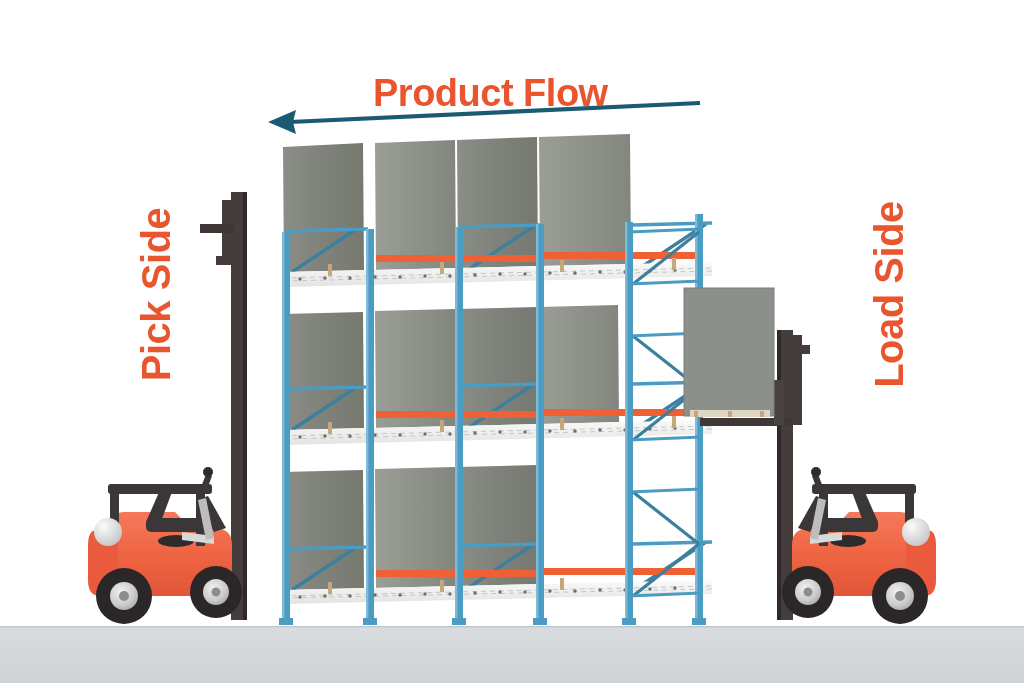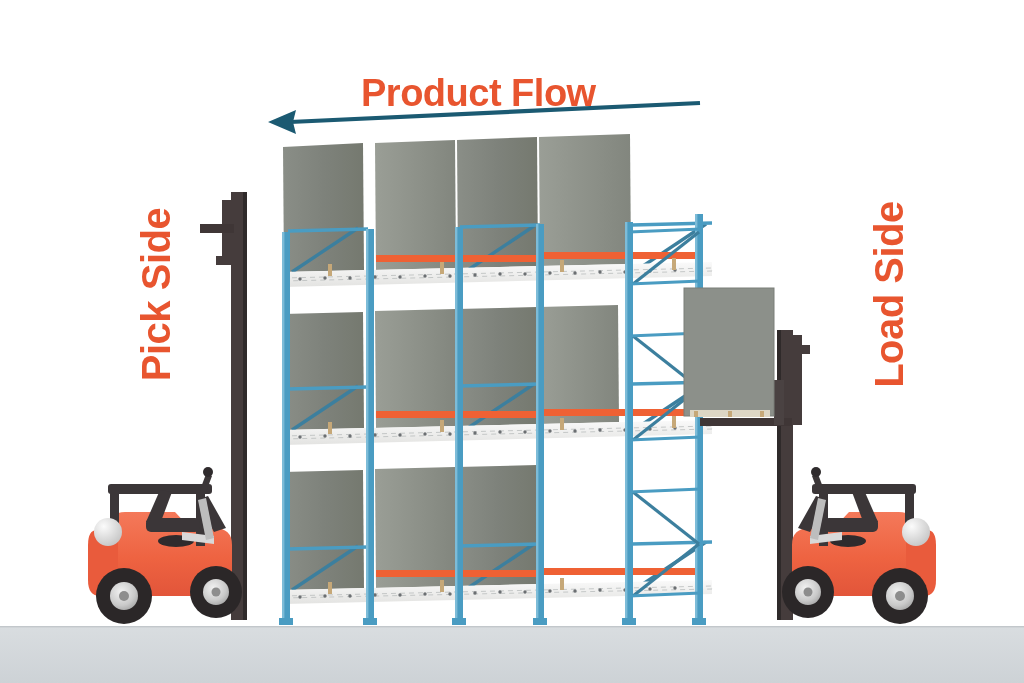--- a/index.html
+++ b/index.html
@@ -13,21 +13,21 @@
   #stage{position:absolute;left:0;top:0;width:1024px;height:683px;}
   #stage svg{display:block;}
   .lbl{
     position:absolute;
     font-weight:bold;
     color:#e8552f;
     white-space:nowrap;
     letter-spacing:-0.5px;
   }
   #title{
-    left:361px;top:72px;
+    left:373px;top:72px;
     font-size:38px;
   }
   #pick{
     left:-4px;top:272px;
     width:320px;
     font-size:40px;
     text-align:center;
     transform:rotate(-90deg);
     transform-origin:center center;
   }

